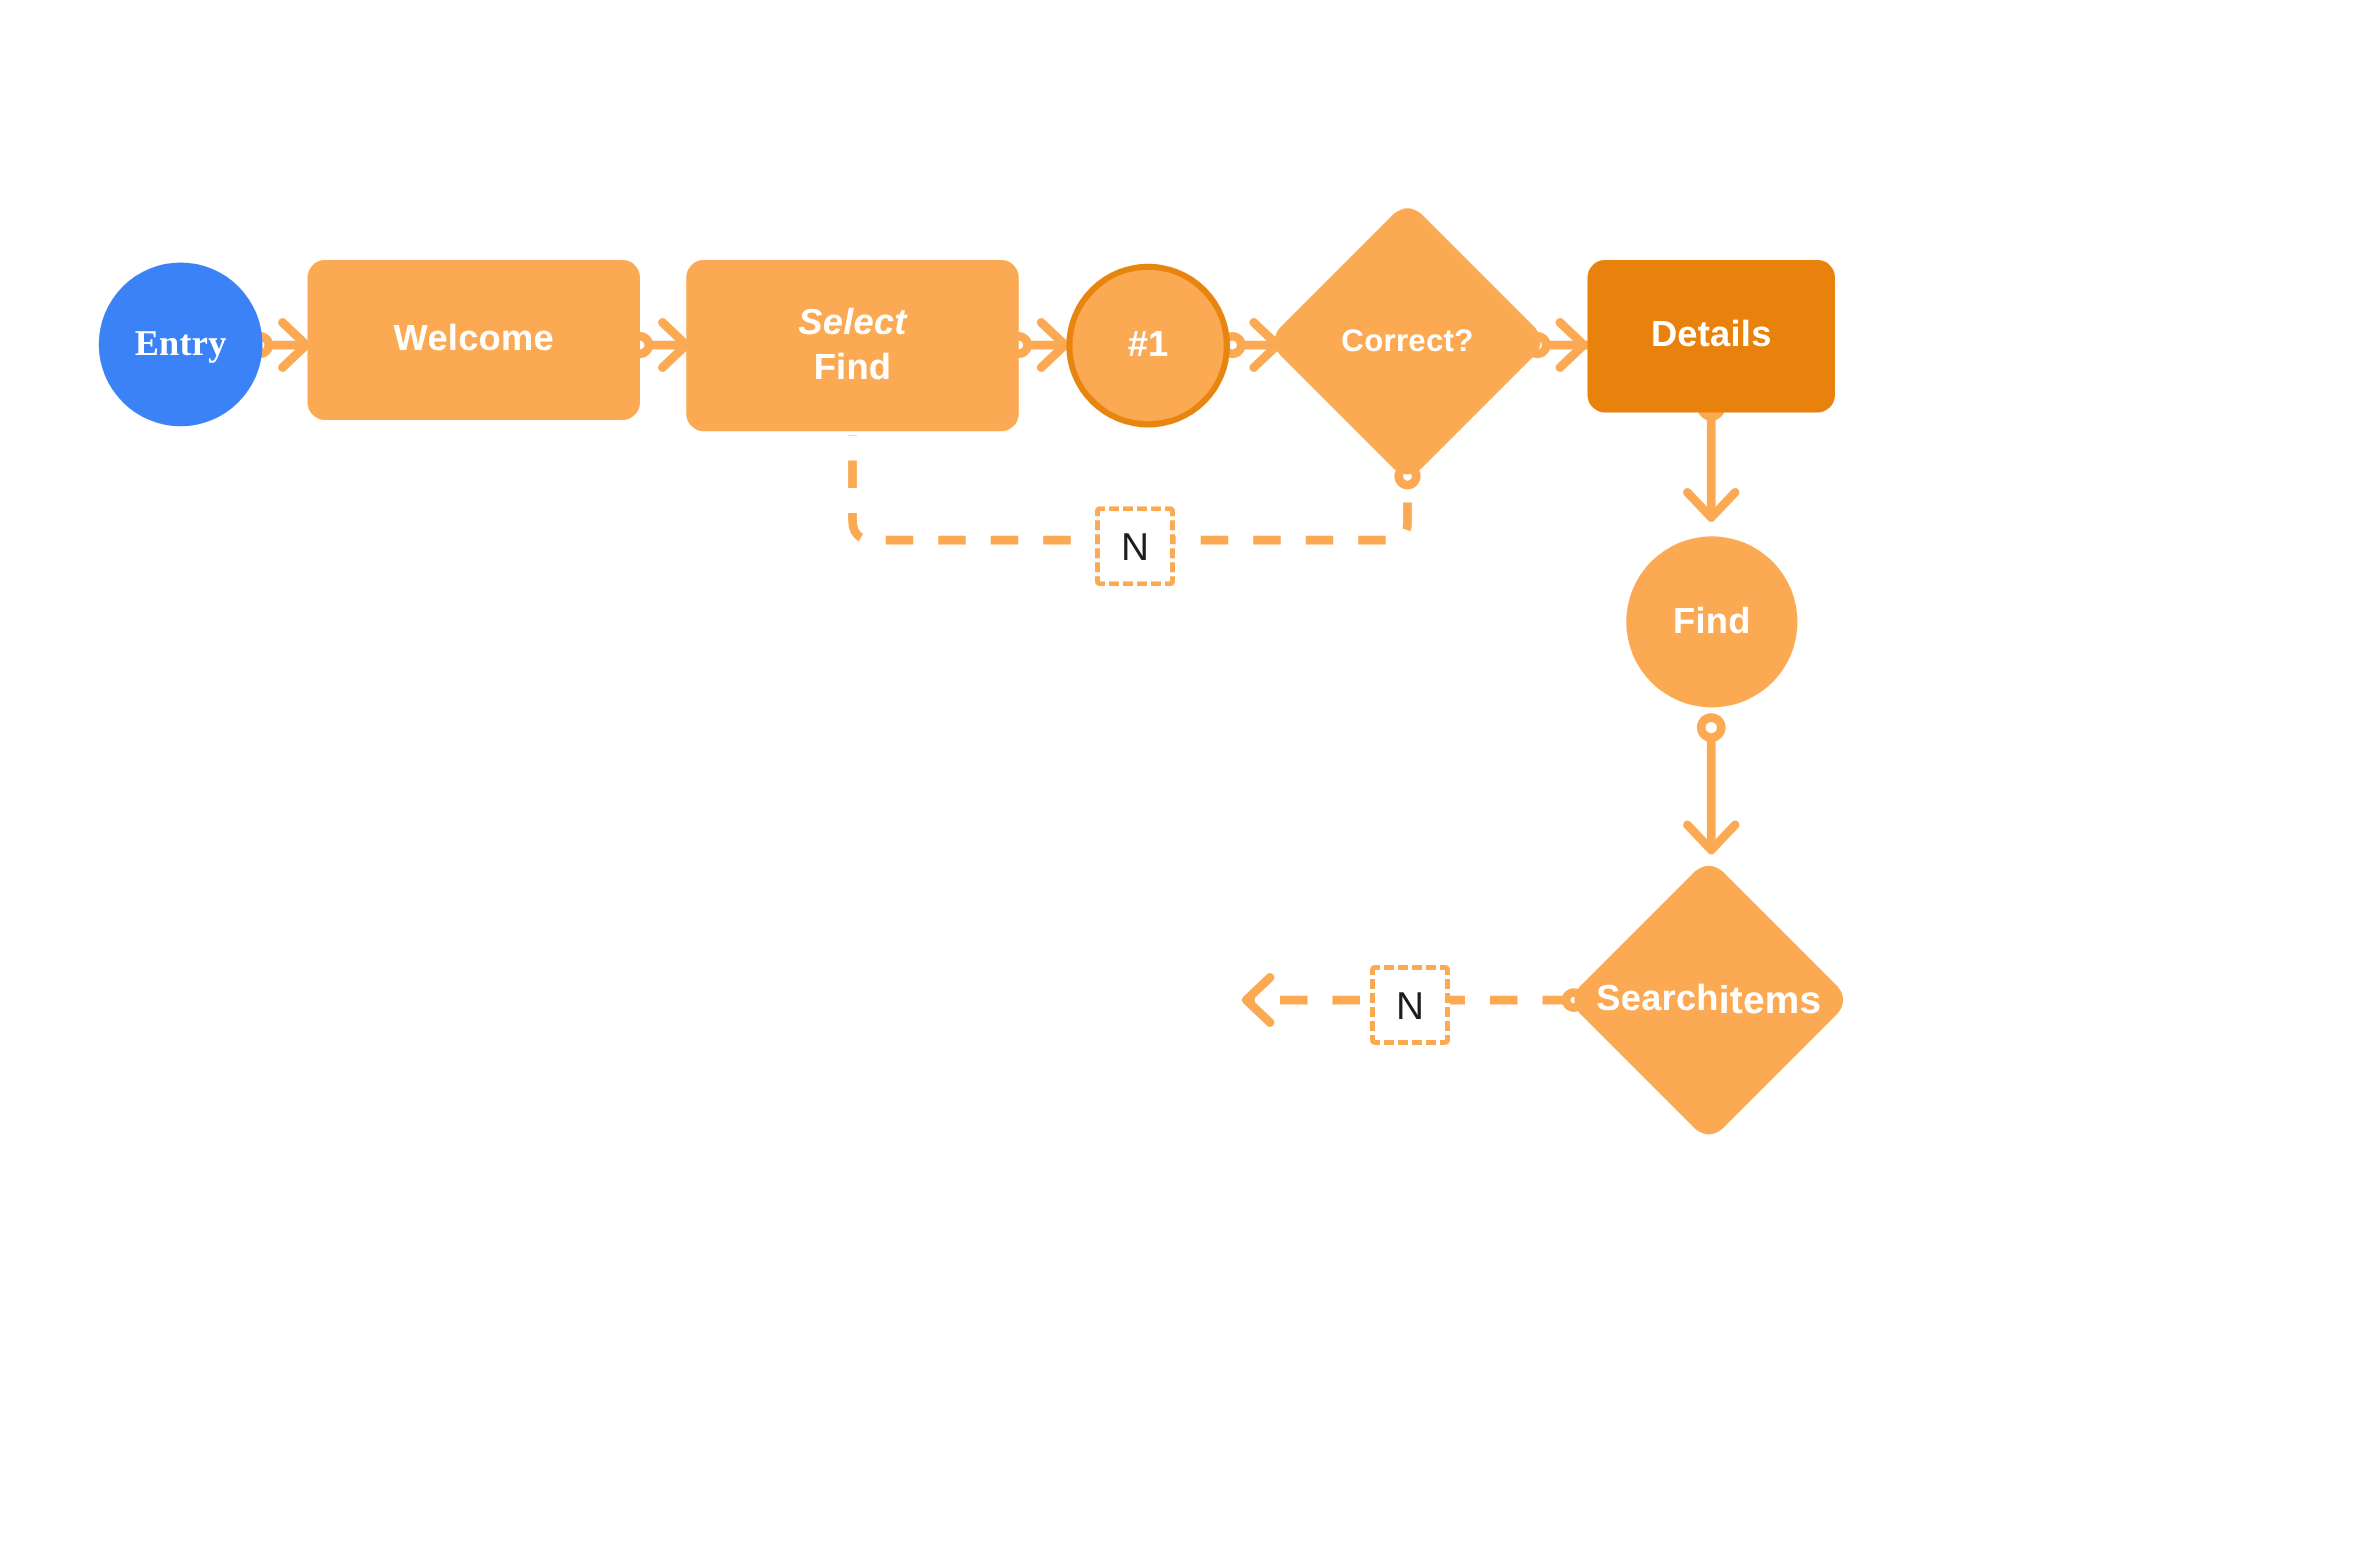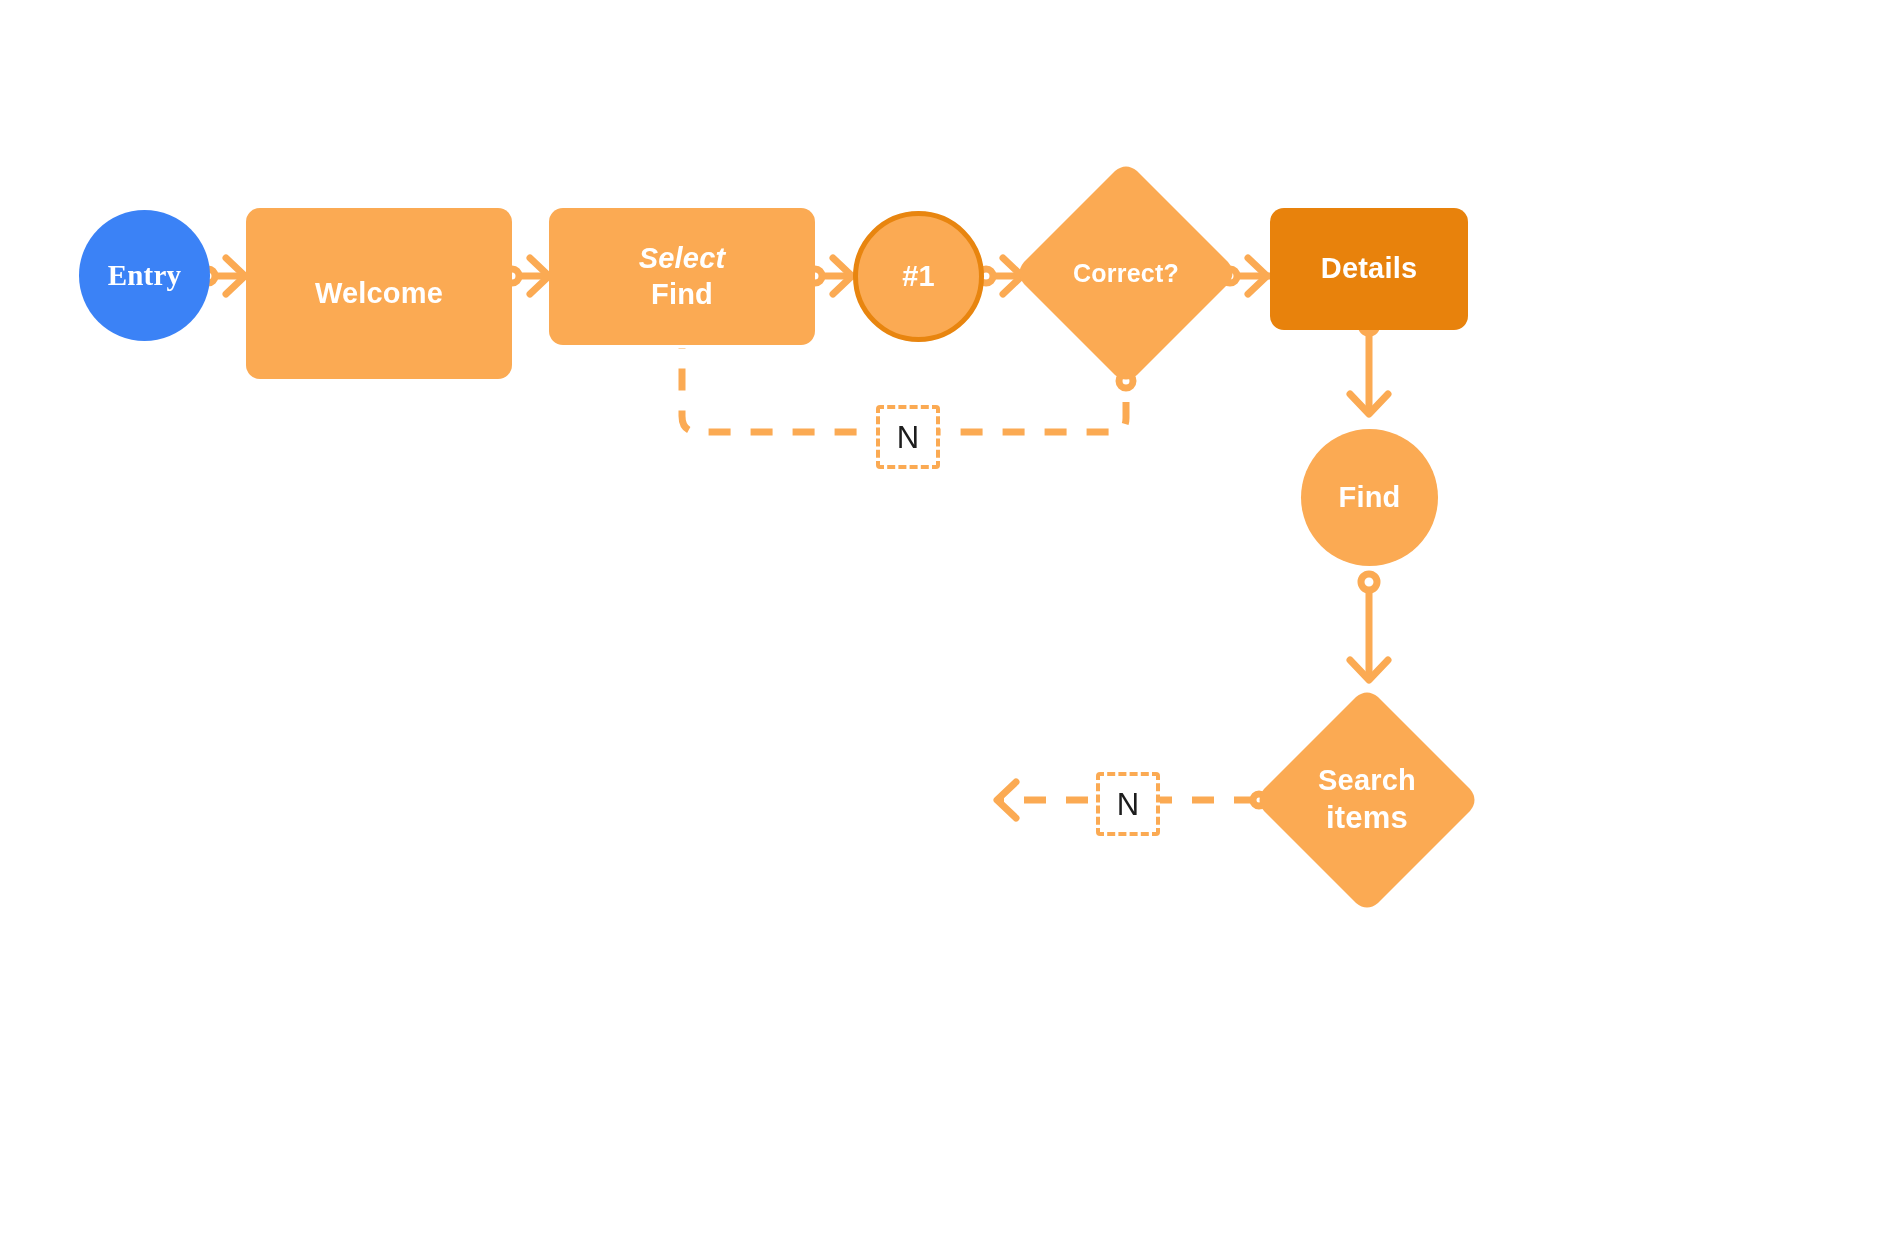--- a/index.html
+++ b/index.html
@@ -96,21 +96,21 @@
       <line class="dash-line" x1="1256" y1="800" x2="1000" y2="800"></line>
       <circle class="ring" cx="1259" cy="800" r="6"></circle>
       <polyline class="chev" points="1016,782 997,800 1016,818"></polyline>
     </g>
   </svg>
 
   <div class="node circ-dark" style="left:79px;top:210px;width:131px;height:131px;">
     <span class="lbl" style="font-size:29px;">Entry</span>
   </div>
 
-  <div class="node rect" style="left:246px;top:208px;width:266px;height:171px;">
+  <div class="node rect" style="left:246px;top:208px;width:266px;height:128px;">
     <span class="lbl" style="font-size:29px;">Welcome</span>
   </div>
 
   <div class="node rect" style="left:549px;top:208px;width:266px;height:137px;flex-direction:column;">
     <span class="lbl" style="font-size:29px;font-style:italic;">Select</span>
     <span class="lbl" style="font-size:29px;">Find</span>
   </div>
 
   <div class="node circ-ring" style="left:853px;top:211px;width:131px;height:131px;">
     <span class="lbl" style="font-size:29px;">#1</span>
@@ -124,21 +124,21 @@
   </div>
 
   <div class="node circ" style="left:1301px;top:429px;width:137px;height:137px;">
     <span class="lbl" style="font-size:29px;">Find</span>
   </div>
 
   <div class="node rect-dark" style="left:1270px;top:208px;width:198px;height:122px;">
     <span class="lbl" style="font-size:29px;">Details</span>
   </div>
 
-  <div class="node diamond" style="left:1259px;top:692px;width:216px;height:216px;flex-direction:column;">
+  <div class="node diamond" style="left:1259px;top:692px;width:216px;height:216px;flex-direction:row;">
     <svg class="dshape" viewBox="0 0 216 216">
       <path d="M97,5 Q108,-4 119,5 L211,97 Q220,108 211,119 L119,211 Q108,220 97,211 L5,119 Q-4,108 5,97 Z" fill="#FBAA53"></path>
     </svg>
     <span class="lbl" style="font-size:29px;position:relative;z-index:2;">Search</span>
     <span class="lbl" style="font-size:31px;position:relative;z-index:2;">items</span>
   </div>
 
 
   <div class="nlabel" style="left:876px;top:405px;width:56px;height:56px;">
     <span>N</span>

